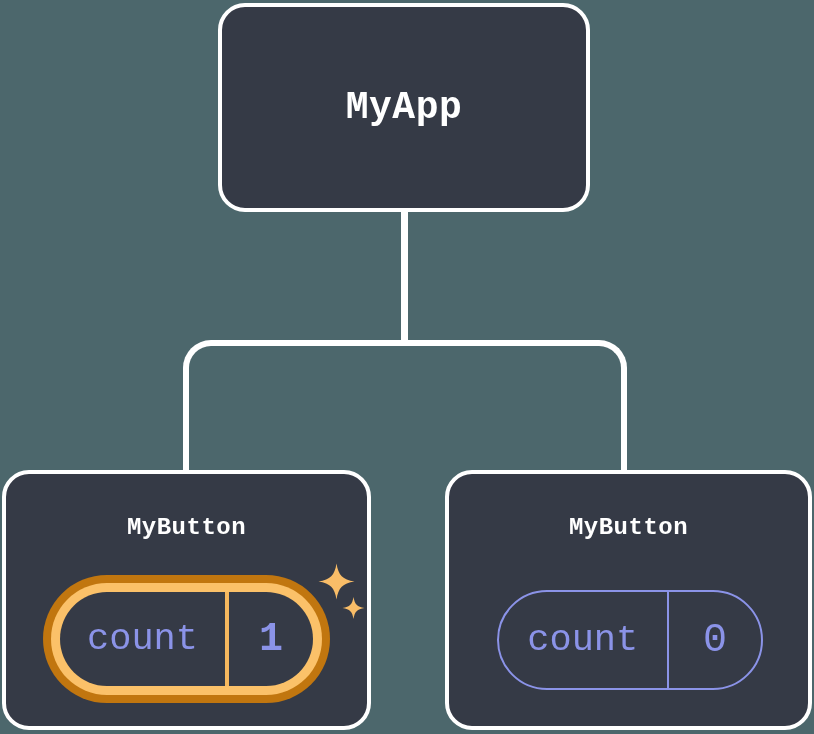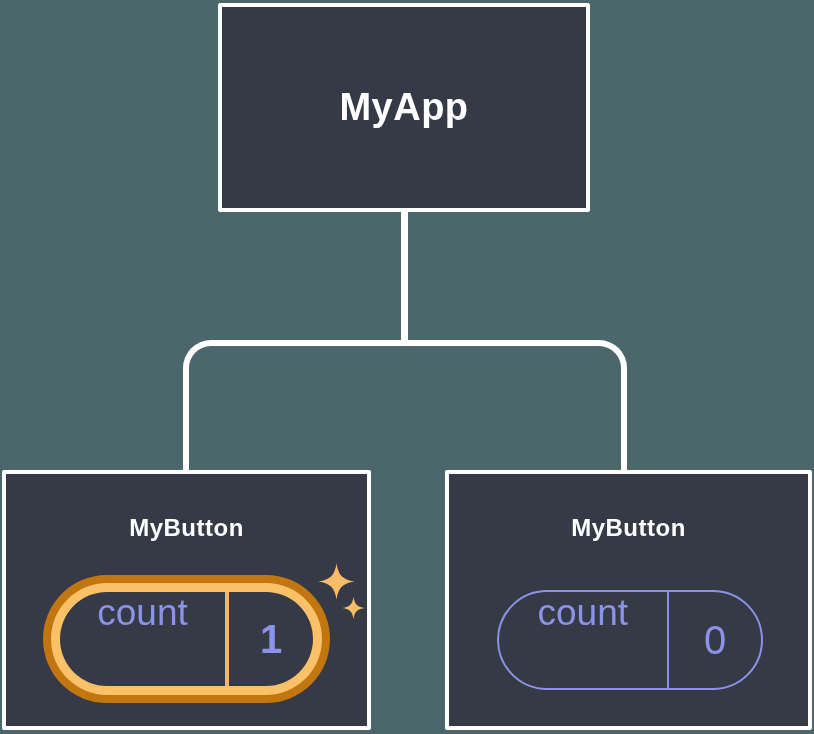--- a/index.html
+++ b/index.html
@@ -12,21 +12,22 @@
     position: relative;
     width: 814px;
     height: 734px;
     background: var(--background, #4C676C);
     overflow: hidden;
   }
   .node {
     position: absolute;
     background: var(--node-fill, #353A46);
     border: 4px solid var(--node-border, #FFFFFF);
-    border-radius: 2px;
+    border-radius: 27px;
+    font-family: Liberation Mono, monospace;
   }
   .node-root {
     left: 218px; top: 3px; width: 372px; height: 209px;
     display: flex; align-items: center; justify-content: center;
   }
   .root-label {
     color: var(--label-text, #FFFFFF);
     font-size: 38px; font-weight: 700; letter-spacing: 0.5px;
   }
   
@@ -53,21 +54,21 @@
     color: var(--label-text, #FFFFFF);
     font-size: 24px; font-weight: 700; letter-spacing: 0.5px;
   }
   
   .pill-text {
     color: var(--state-text, #8B93E8);
     font-size: 37px;
   }
   .pill-value { font-size: 40px; }
   .cell-key {
-    flex: 1; display: flex; align-items: flex-start; justify-content: center;
+    flex: 1; display: flex; align-items: center; justify-content: center;
   }
   .cell-value {
     display: flex; align-items: center; justify-content: center;
   }
   
   .pill-hi-outer {
     position: absolute; left: 37px; top: 101px;
     border-radius: 999px;
     background: var(--highlight-ring-outer, #C1760F);
     padding: 8px;

